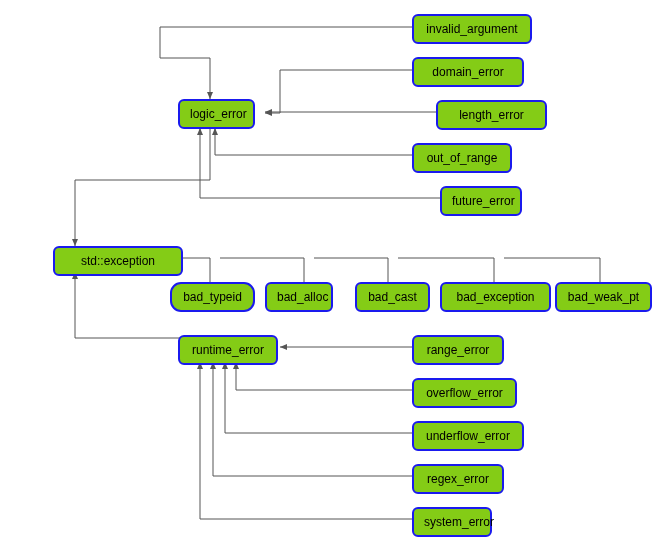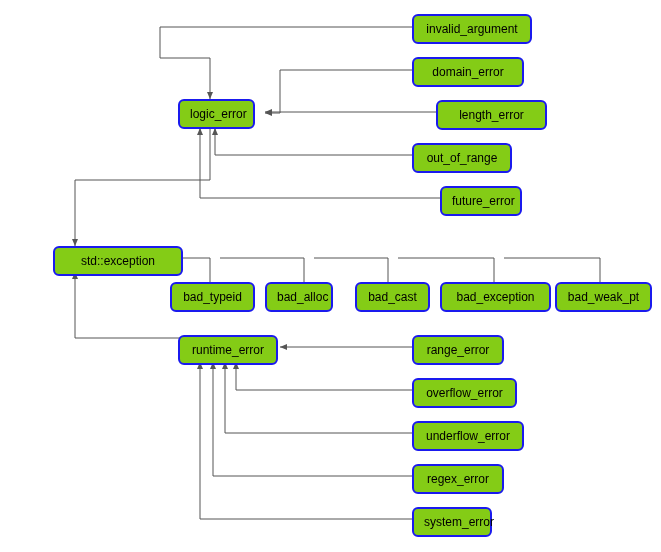--- a/index.html
+++ b/index.html
@@ -83,21 +83,21 @@
 
 <div class="node" style="left:18px; top:246px; width:130px;margin-left:35px;">std::exception</div>
 
 <div class="node" style="left:178px; top:99px; width:77px;">logic_error</div>
 <div class="node" style="left:412px; top:14px; width:120px;">invalid_argument</div>
 <div class="node" style="left:412px; top:57px; width:112px;">domain_error</div>
 <div class="node" style="left:436px; top:100px; width:111px;text-align:center;">length_error</div>
 <div class="node" style="left:412px; top:143px; width:100px;">out_of_range</div>
 <div class="node" style="left:412px; top:186px; width:82px;margin-left:28px;">future_error</div>
 
-<div class="node" style="left:170px; top:282px; width:85px;">bad_typeid</div>
+<div class="node" style="left:170px; top:282px; width:85px;border-radius:11px;">bad_typeid</div>
 <div class="node" style="left:265px; top:282px; width:68px;">bad_alloc</div>
 <div class="node" style="left:355px; top:282px; width:75px;">bad_cast</div>
 <div class="node" style="left:440px; top:282px; width:111px;">bad_exception</div>
 <div class="node" style="left:555px; top:282px; width:97px;">bad_weak_pt</div>
 
 <div class="node" style="left:178px; top:335px; width:100px;">runtime_error</div>
 <div class="node" style="left:412px; top:335px; width:92px;">range_error</div>
 <div class="node" style="left:412px; top:378px; width:105px;">overflow_error</div>
 <div class="node" style="left:412px; top:421px; width:112px;">underflow_error</div>
 <div class="node" style="left:412px; top:464px; width:92px;">regex_error</div>

